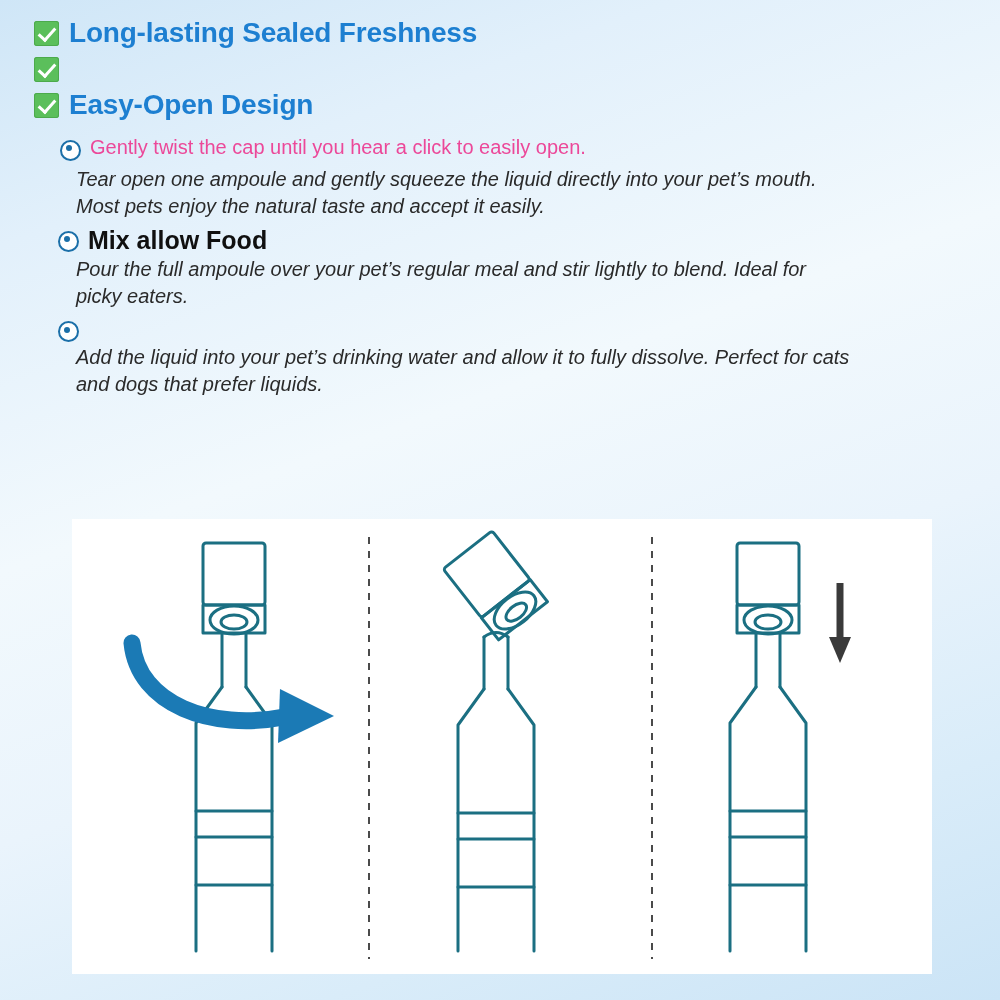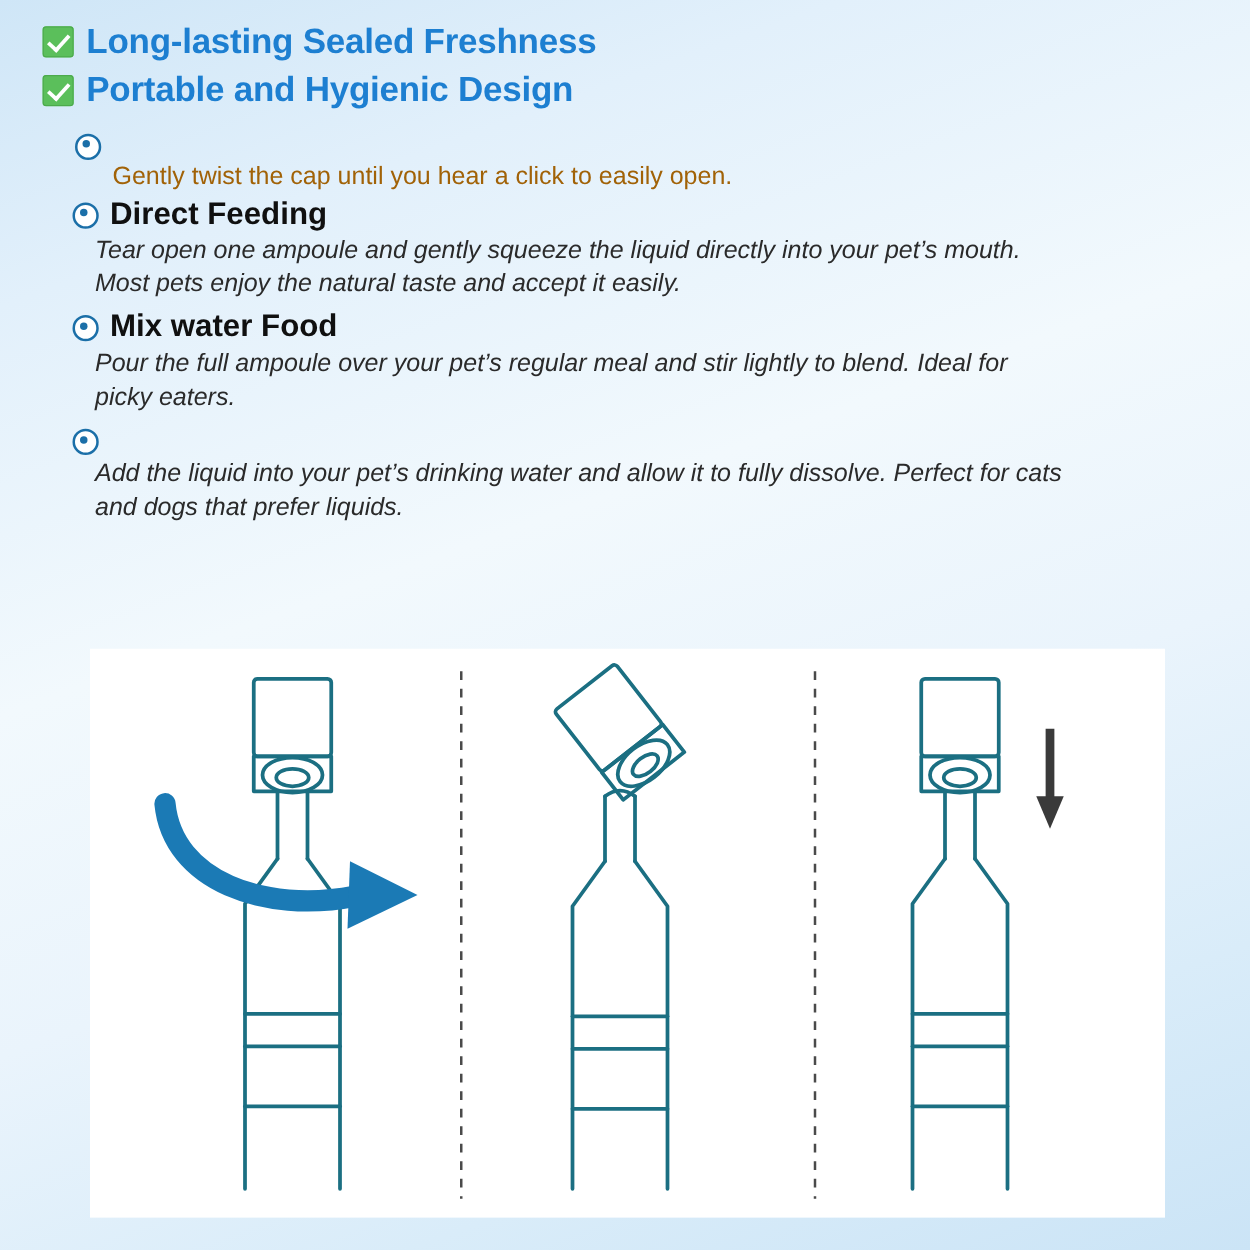--- a/index.html
+++ b/index.html
@@ -79,23 +79,22 @@
     position: absolute;
     left: 3.5px;
     top: 3.5px;
     width: 6px;
     height: 6px;
     border-radius: 50%;
     background: #1b6fa8;
   }
   .bullet-small {
     font-size: 20px;
-    color: #a16207;
+    color: #ec4899;
     line-height: 1.25;
-    margin-top: 27px;
   }
   .bullet-title {
     font-size: 25px;
     font-weight: bold;
     color: #101010;
     line-height: 1.15;
   }
   .bullet-body {
     font-size: 20px;
     color: #2a2a2a;
@@ -141,42 +140,41 @@
 
 <div class="page">
 
   <div class="headline">
     <span class="check"></span>
     <span class="headline-text">Long-lasting Sealed Freshness</span>
   </div>
 
   <div class="headline">
     <span class="check"></span>
-    <span class="headline-text">Portable and Hygienic Design</span>
-  </div>
-
+  </div>
+
+  <div class="headline">
+    <span class="check"></span>
+    <span class="headline-text">Easy-Open Design</span>
+  </div>
 
   <div class="gap-sm"></div>
 
   <div class="bullet-row" style="margin-left:30px;">
     <span class="dot"></span>
     <span class="bullet-small">Gently twist the cap until you hear a click to easily open.</span>
   </div>
 
   <div class="gap-xs"></div>
 
+  <div class="bullet-body">Tear open one ampoule and gently squeeze the liquid directly into your pet’s mouth. Most pets enjoy the natural taste and accept it easily.</div>
+
   <div class="bullet-row">
     <span class="dot"></span>
-    <span class="bullet-title">Direct Feeding</span>
-  </div>
-  <div class="bullet-body">Tear open one ampoule and gently squeeze the liquid directly into your pet’s mouth. Most pets enjoy the natural taste and accept it easily.</div>
-
-  <div class="bullet-row">
-    <span class="dot"></span>
-    <span class="bullet-title">Mix water Food</span>
+    <span class="bullet-title">Mix allow Food</span>
   </div>
   <div class="bullet-body">Pour the full ampoule over your pet’s regular meal and stir lightly to blend. Ideal for picky eaters.</div>
 
   <div class="bullet-row">
     <span class="dot"></span>
   </div>
   <div class="bullet-body">Add the liquid into your pet’s drinking water and allow it to fully dissolve. Perfect for cats and dogs that prefer liquids.</div>
 
 
   <div class="panel">

